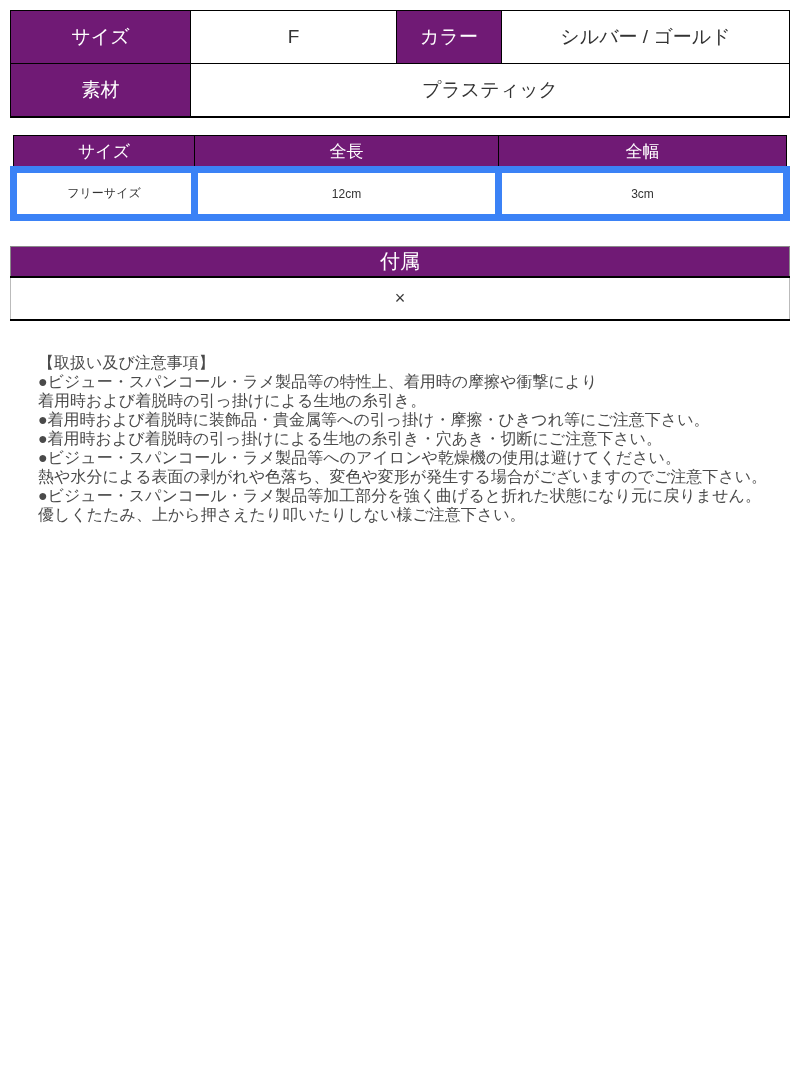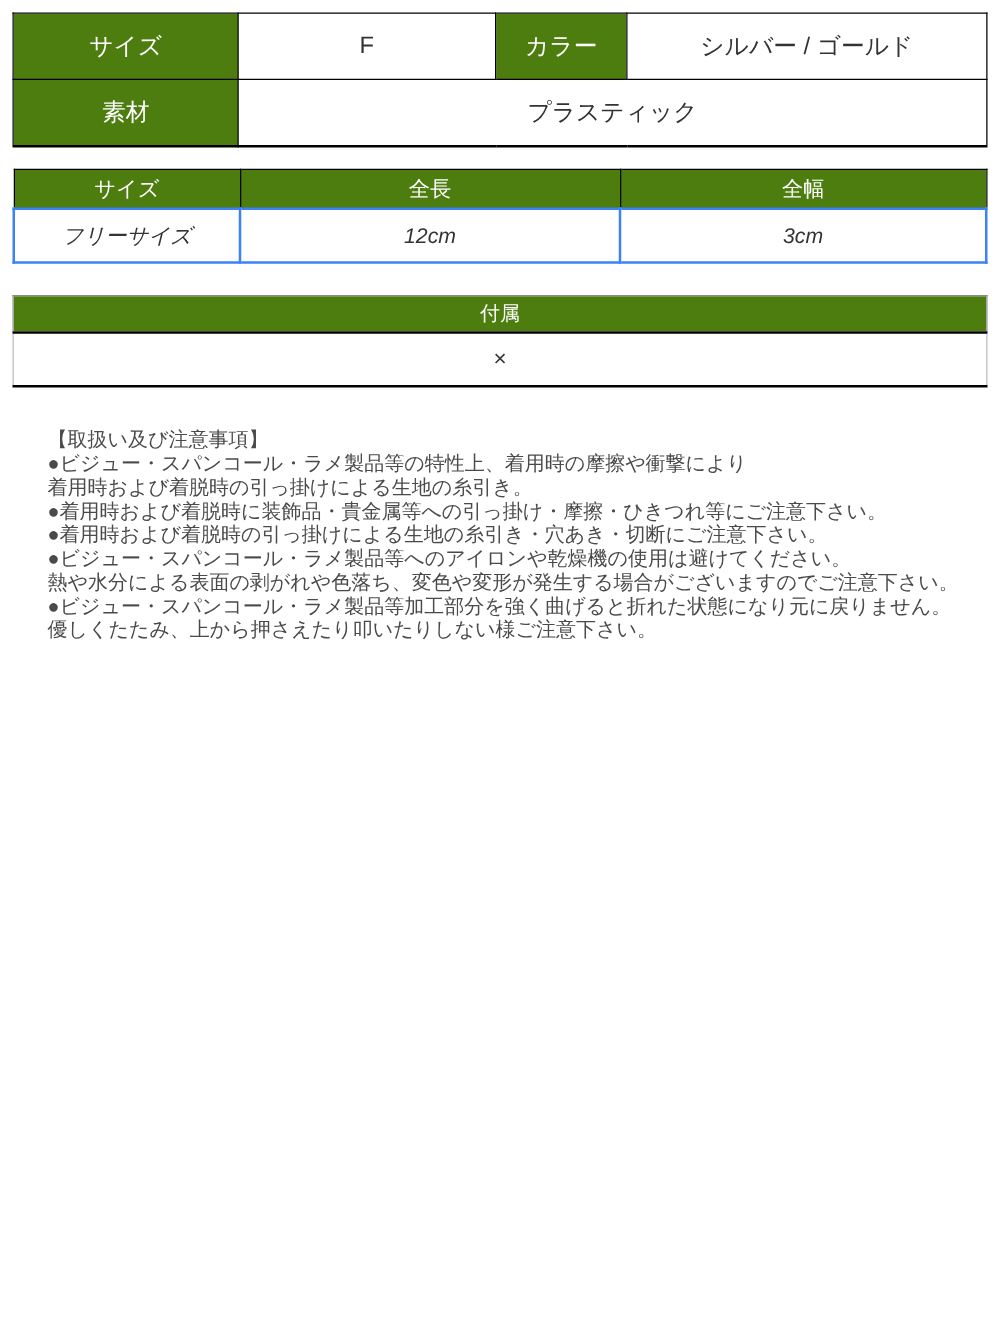--- a/index.html
+++ b/index.html
@@ -27,21 +27,21 @@
     width: 780px;
     margin-left: 10px;
   }
   th, td {
     text-align: center;
     vertical-align: middle;
     overflow: hidden;
     white-space: nowrap;
   }
   th {
-    background: #4d7c0f;
+    background: #701a75;
     color: #ffffff;
     font-weight: normal;
   }
   td {
     background: #ffffff;
     color: #333333;
   }
 
   
   .spec-table {
@@ -60,37 +60,36 @@
     margin-top: 17px;
     border: 1px solid #000000;
     border-bottom: 2px solid #000000;
   }
   .dim-table th {
     border: 1px solid #000000;
     height: 28px;
     font-size: 17px;
   }
   .dim-table td {
-    border: 2px solid #3b82f6;
+    border: 7px solid #3b82f6;
     height: 39px;
-    font-size: 17px;
-    font-style: italic;
+    font-size: 12px;
   }
 
   
   .acc-table {
     margin-top: 25px;
     border: 1px solid #9a9a9a;
     border-bottom: 2px solid #000000;
   }
   .acc-table th {
     border: 1px solid #8a8a8a;
     border-bottom: 2px solid #000000;
     height: 26px;
-    font-size: 16px;
+    font-size: 20px;
     text-align: center;
   }
   .acc-table td {
     border: 1px solid #bbbbbb;
     border-bottom: 2px solid #000000;
     height: 39px;
     font-size: 18px;
     color: #3a3a3a;
   }
 

